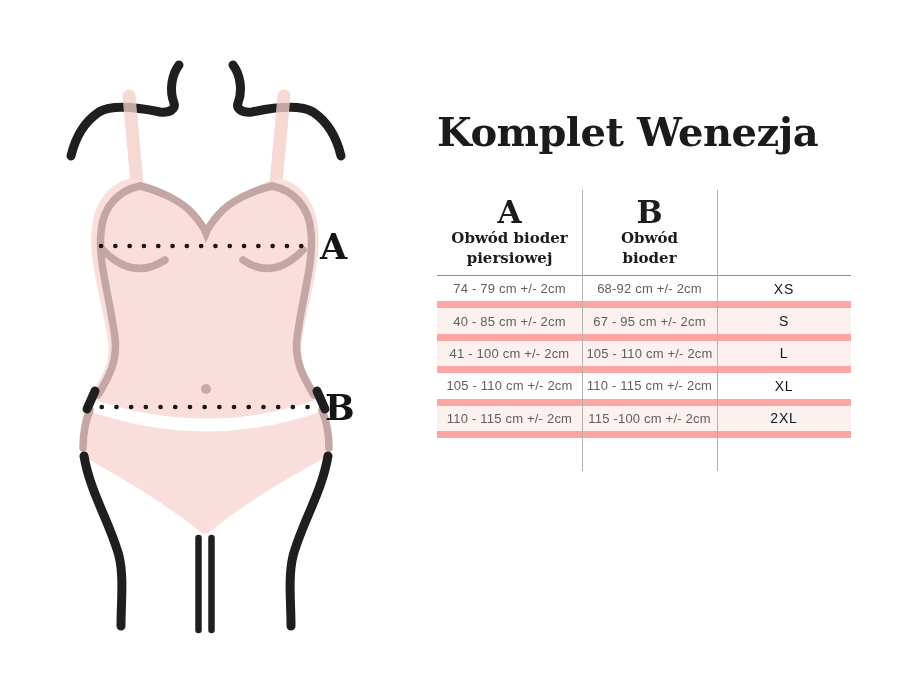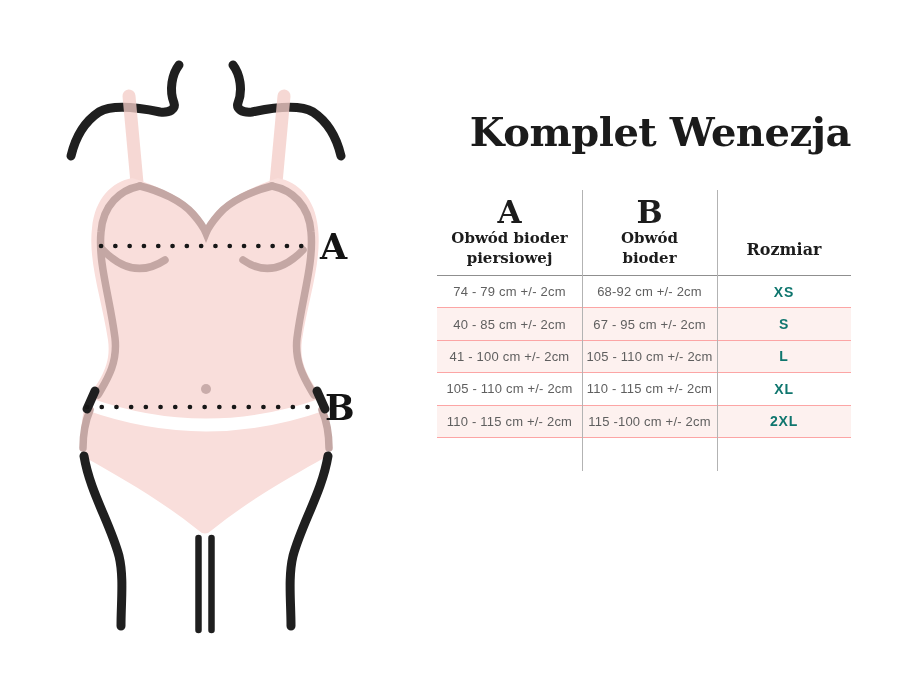--- a/index.html
+++ b/index.html
@@ -5,36 +5,36 @@
   html,body{margin:0;padding:0;background:#ffffff;}
   .stage{position:relative;width:900px;height:675px;background:#ffffff;overflow:hidden;
          font-family:"Liberation Sans",sans-serif;}
   
   .figure-wrap{position:absolute;left:0;top:0;width:420px;height:675px;}
   .figure-wrap svg{display:block;}
   
   .page-title{position:absolute;left:437px;top:108px;width:414px;
               font-family:"DejaVu Serif","Liberation Serif",serif;
               font-weight:bold;font-size:40px;letter-spacing:-.5px;
-              color:#1b1b1b;text-align:right;white-space:nowrap;}
+              color:#1b1b1b;text-align:left;white-space:nowrap;}
   .size-table{position:absolute;left:437px;top:190px;width:414px;height:281px;}
   .thead{position:relative;display:grid;grid-template-columns:145px 135px 134px;
          height:86px;border-bottom:1px solid #8f8f8f;box-sizing:border-box;}
   .hcell{display:flex;flex-direction:column;align-items:center;justify-content:flex-end;
          padding-bottom:7px;color:#1c1c1c;
          font-family:"DejaVu Serif","Liberation Serif",serif;font-weight:bold;}
   .hletter{font-size:31px;line-height:1.05;}
   .hline{font-size:15px;line-height:1.3;}
   .hcell.rozmiar{padding-bottom:16px;font-size:16px;}
   .tbody .trow{display:grid;grid-template-columns:145px 135px 134px;height:32.4px;
-               border-bottom:1px solid #fca5a5;box-sizing:border-box;
+               border-bottom:7px solid #fca5a5;box-sizing:border-box;
                align-items:center;text-align:center;}
   .tbody .trow.alt{background:#fdf1ef;}
   .tcell{font-size:13px;color:#5f5f5f;letter-spacing:.2px;}
-  .tcell.size{font-size:14px;font-weight:bold;color:#0f766e;letter-spacing:.8px;}
+  .tcell.size{font-size:14px;font-weight:normal;color:#0f172a;letter-spacing:.8px;}
   .vline{position:absolute;top:0;width:1px;height:281px;background:#b3b3b3;z-index:3;}
   .vline.v1{left:145px;}
   .vline.v2{left:280px;}
 </style>
 </head>
 <body>
 
 <div class="stage">
 
   <div class="figure-wrap">
@@ -101,23 +101,20 @@
       <div class="hcell">
         <span class="hletter">A</span>
         <span class="hline">Obwód bioder</span>
         <span class="hline">piersiowej</span>
       </div>
       <div class="hcell">
         <span class="hletter">B</span>
         <span class="hline">Obwód</span>
         <span class="hline">bioder</span>
       </div>
-      <div class="hcell rozmiar">
-        <span>Rozmiar</span>
-      </div>
     </div>
     <div class="tbody">
         <div class="trow">
           <div class="tcell">74 - 79 cm +/- 2cm</div>
           <div class="tcell">68-92 cm +/- 2cm</div>
           <div class="tcell size">XS</div>
         </div>
         <div class="trow alt">
           <div class="tcell">40 - 85 cm +/- 2cm</div>
           <div class="tcell">67 - 95 cm +/- 2cm</div>

